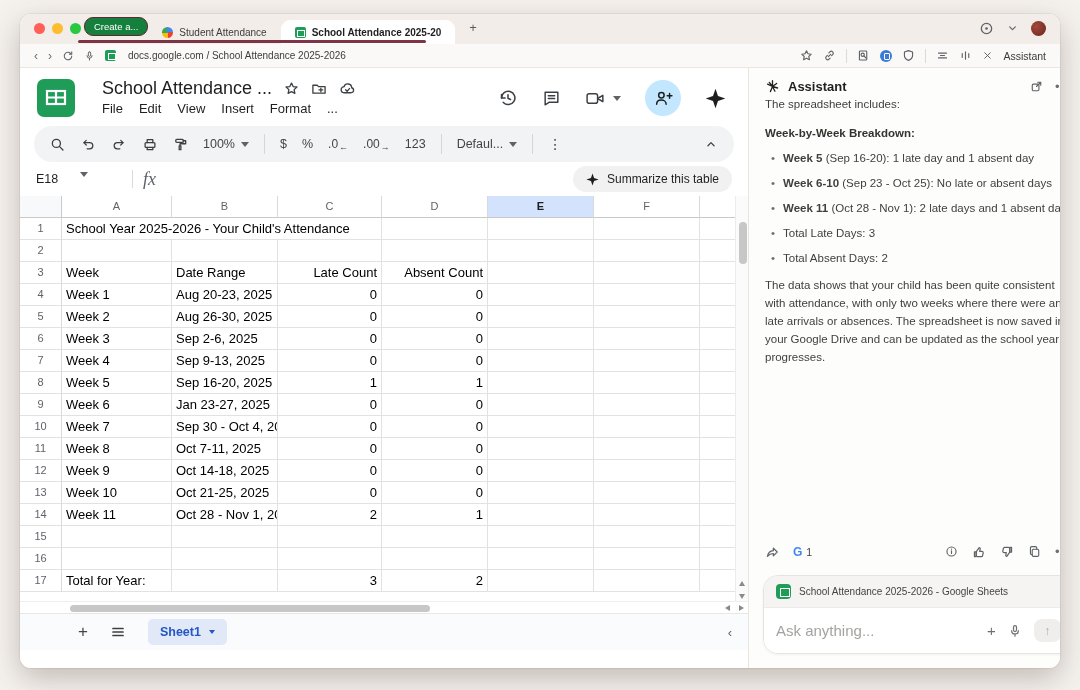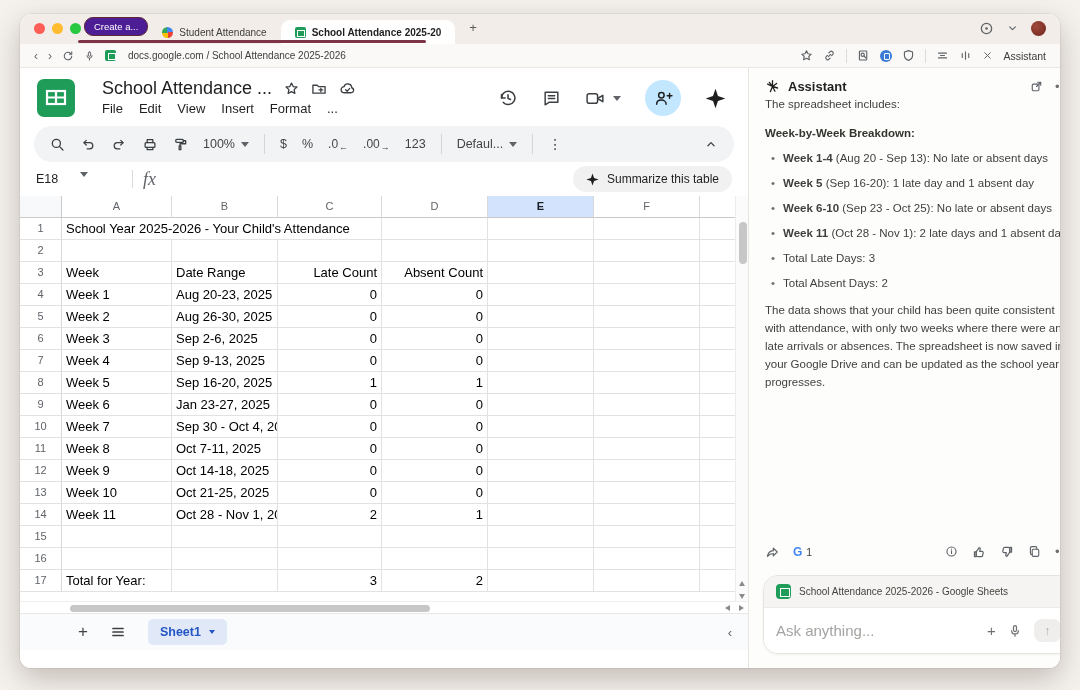--- a/index.html
+++ b/index.html
@@ -9,21 +9,21 @@
   .window{position:absolute;left:20px;top:14px;width:1040px;height:654px;background:#fff;border-radius:11px;
     box-shadow:0 10px 30px rgba(60,40,30,.28),0 0 0 1px rgba(0,0,0,.05);overflow:hidden;display:flex;flex-direction:column}
 
   
   .tabstrip{height:30px;background:#f2ede8;display:flex;align-items:flex-end;position:relative;flex:0 0 auto;padding:0 10px}
   .winctl{display:flex;gap:7px;align-items:center;position:absolute;left:14px;top:9px}
   .winctl i{width:11px;height:11px;border-radius:50%}
   .wc-close{background:#ff5f57}.wc-min{background:#febc2e}.wc-max{background:#28c840}
   .tab-underline{position:absolute;left:58px;top:26px;width:348px;height:3px;background:#7d3545;border-radius:2px}
   .tabs{display:flex;align-items:flex-end;margin-left:54px;height:100%}
-  .tab-pill{align-self:center;margin-bottom:5px;background:#4c1d95;border:1px solid #5e2735;color:#fff;font-size:9.5px;
+  .tab-pill{align-self:center;margin-bottom:5px;background:#15803d;border:1px solid #5e2735;color:#fff;font-size:9.5px;
     padding:3px 9px;border-radius:9px;white-space:nowrap}
   .tab{display:flex;align-items:center;gap:6px;font-size:10px;color:#3c3c3c;padding:0 14px;height:24px;white-space:nowrap}
   .tab.active{background:#fff;border-radius:9px 9px 0 0;font-weight:700;color:#1f1f1f;padding:0 14px;min-width:160px}
   .pinwheel{width:11px;height:11px;border-radius:50%;background:conic-gradient(#4285f4 0 25%,#ea4335 25% 50%,#fbbc04 50% 75%,#34a853 75% 100%)}
   .mini-sheet{width:11px;height:11px;border-radius:2px;background:#1e9c58;position:relative}
   .mini-sheet::after{content:"";position:absolute;left:2.5px;top:3px;width:6px;height:5px;border:1px solid #fff}
   .newtab{font-size:13px;color:#5c5c5c;margin-left:14px;align-self:center;margin-bottom:4px}
   .strip-right{position:absolute;right:14px;top:7px;display:flex;align-items:center;gap:12px}
   .avatar{width:15px;height:15px;border-radius:50%;background:radial-gradient(circle at 35% 35%,#a14a3a,#6d241d)}
 
@@ -583,21 +583,20 @@
               <path d="M8 8l5.2-5.2M9.5 2.8h3.7v3.7"></path>
             </svg>
           <span class="adots">•••</span>
         </span>
       </div>
 
       <div class="atext">
         <p>The spreadsheet includes:</p>
         <h4>Week-by-Week Breakdown:</h4>
         <ul id="bullets1">
-            <li><b>Week 1-4</b> (Aug 20 - Sep 13): No late or absent days</li>
             <li><b>Week 5</b> (Sep 16-20): 1 late day and 1 absent day</li>
             <li><b>Week 6-10</b> (Sep 23 - Oct 25): No late or absent days</li>
             <li><b>Week 11</b> (Oct 28 - Nov 1): 2 late days and 1 absent day</li>
           </ul>
         <ul id="bullets2">
             <li>Total Late Days: 3</li>
             <li>Total Absent Days: 2</li>
           </ul>
         <p>The data shows that your child has been quite consistent with attendance, with only two weeks where there were any late arrivals or absences. The spreadsheet is now saved in your Google Drive and can be updated as the school year progresses.</p>
       </div>

